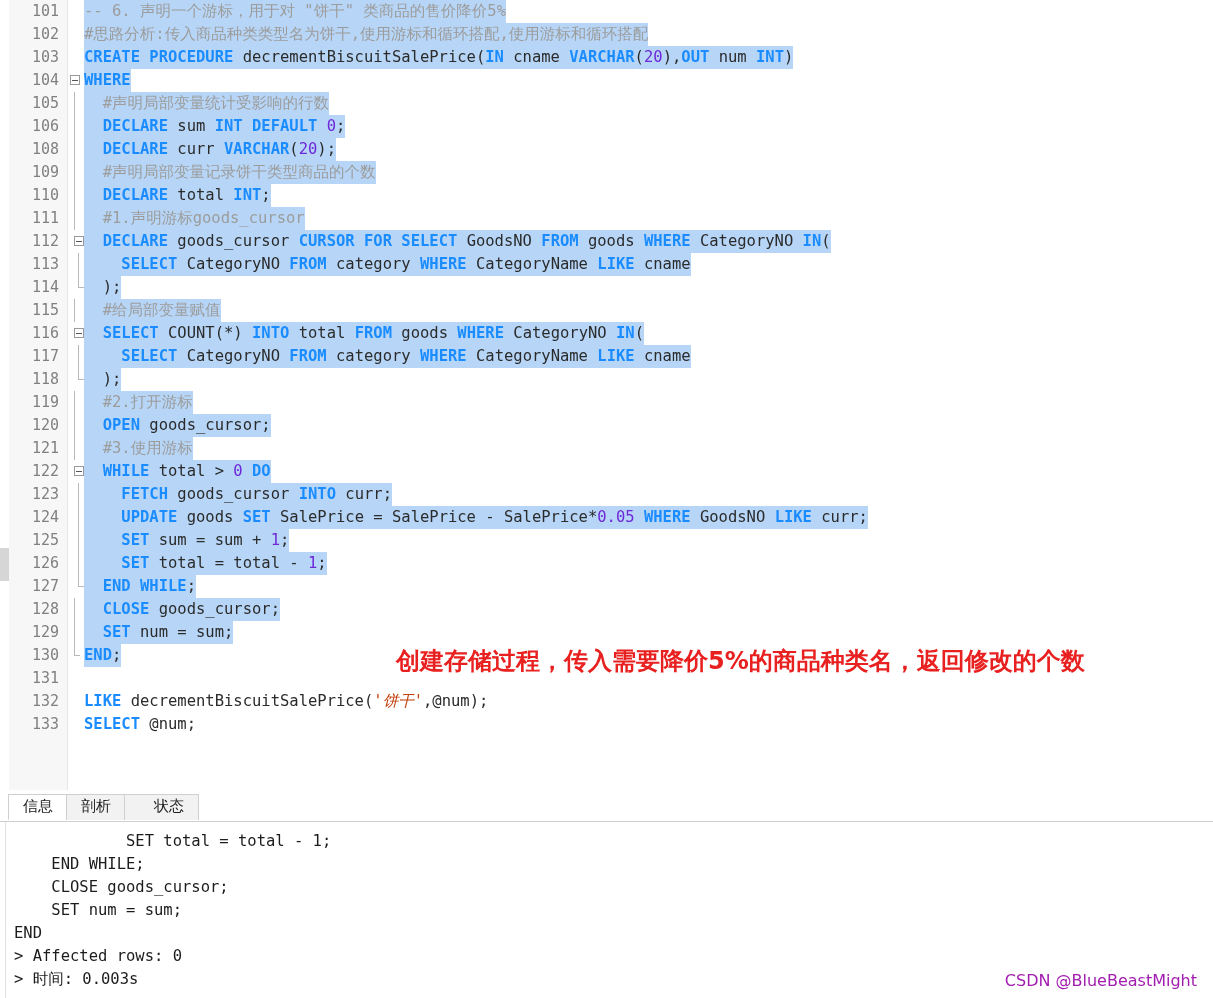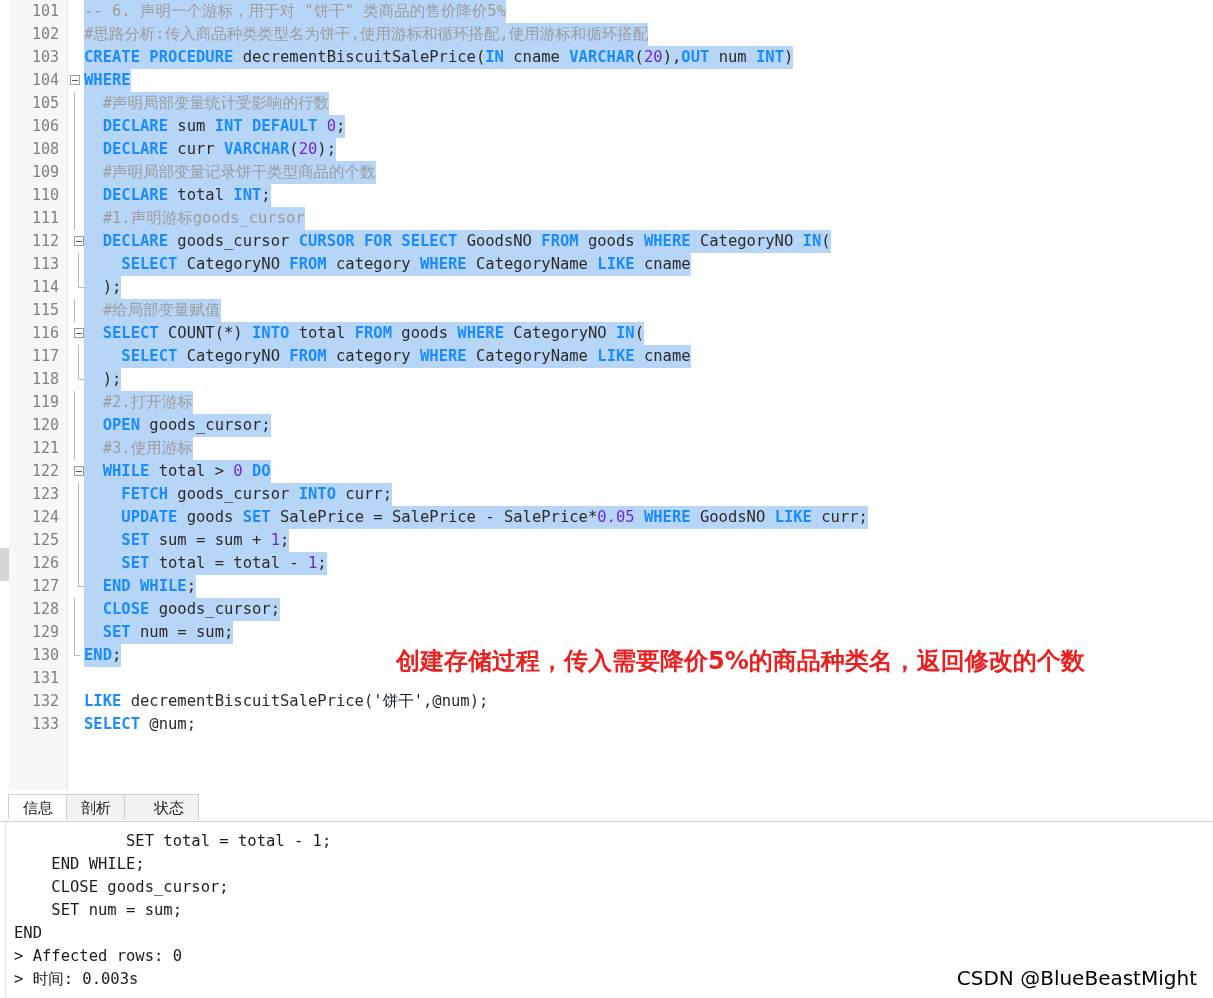--- a/index.html
+++ b/index.html
@@ -48,21 +48,21 @@
     content:"";position:absolute;left:0px;top:11px;width:6px;height:1px;background:#b9b9b9;
   }
   .code-text{
     position:absolute;left:84px;top:0;white-space:pre;
   }
   .sel{background:#b7d6f7;}
   .kw{color:#1a8cff;font-weight:bold;}
   .id{color:#2b2b2b;}
   .num{color:#6d28d9;}
   .cmt{color:#9c9c9c;}
-  .str{color:#0f172a;}
+  .str{color:#c2410c;font-style:italic;}
   .pl{color:#2b2b2b;}
   
   #left-nub{
     position:absolute;left:0px;top:548px;width:9px;height:33px;
     background:#d6d6d6;
   }
   
   #annotation{
     position:absolute;left:396px;top:645px;
     color:#e8201f;font-weight:bold;font-size:24px;
@@ -74,40 +74,40 @@
     position:absolute;left:0;top:790px;width:1213px;height:208px;
     background:#ffffff;
   }
   #tabstrip{
     position:absolute;left:0;top:4px;width:1213px;height:27px;
     border-bottom:1px solid #cfcfcf;background:#ffffff;
   }
   .tab{
     position:absolute;top:0;height:26px;line-height:26px;
     padding:0 14px;box-sizing:border-box;
-    font-family:Liberation Sans, sans-serif;
+    font-family:Liberation Mono, monospace;
     font-size:15px;color:#1c1c1c;
     border:1px solid #cfcfcf;border-bottom:none;background:#f2f2f2;
   }
   .tab.active{background:#ffffff;border-bottom:1px solid #ffffff;}
   #result{
     position:absolute;left:0;top:32px;width:1213px;height:176px;
     background:#ffffff;
   }
   #result-inner{
     position:absolute;left:14px;top:8px;
     font-family:"DejaVu Sans Mono","Liberation Mono",monospace;
     font-size:15.5px;line-height:23px;color:#1c1c1c;white-space:pre;
   }
   #result-rail{
     position:absolute;left:5px;top:0px;width:1px;height:176px;background:#e2e2e2;
   }
   #watermark{
     position:absolute;right:16px;bottom:8px;
-    color:#000000;font-size:20px;
+    color:#a21caf;font-size:16px;
     font-family:"DejaVu Sans","Liberation Sans",sans-serif;
   }
 </style>
 </head>
 <body>
 
 <div id="editor">
   <div id="gutter-bg"></div>
   <div id="fold-bg"></div>
   <div id="code-lines">

